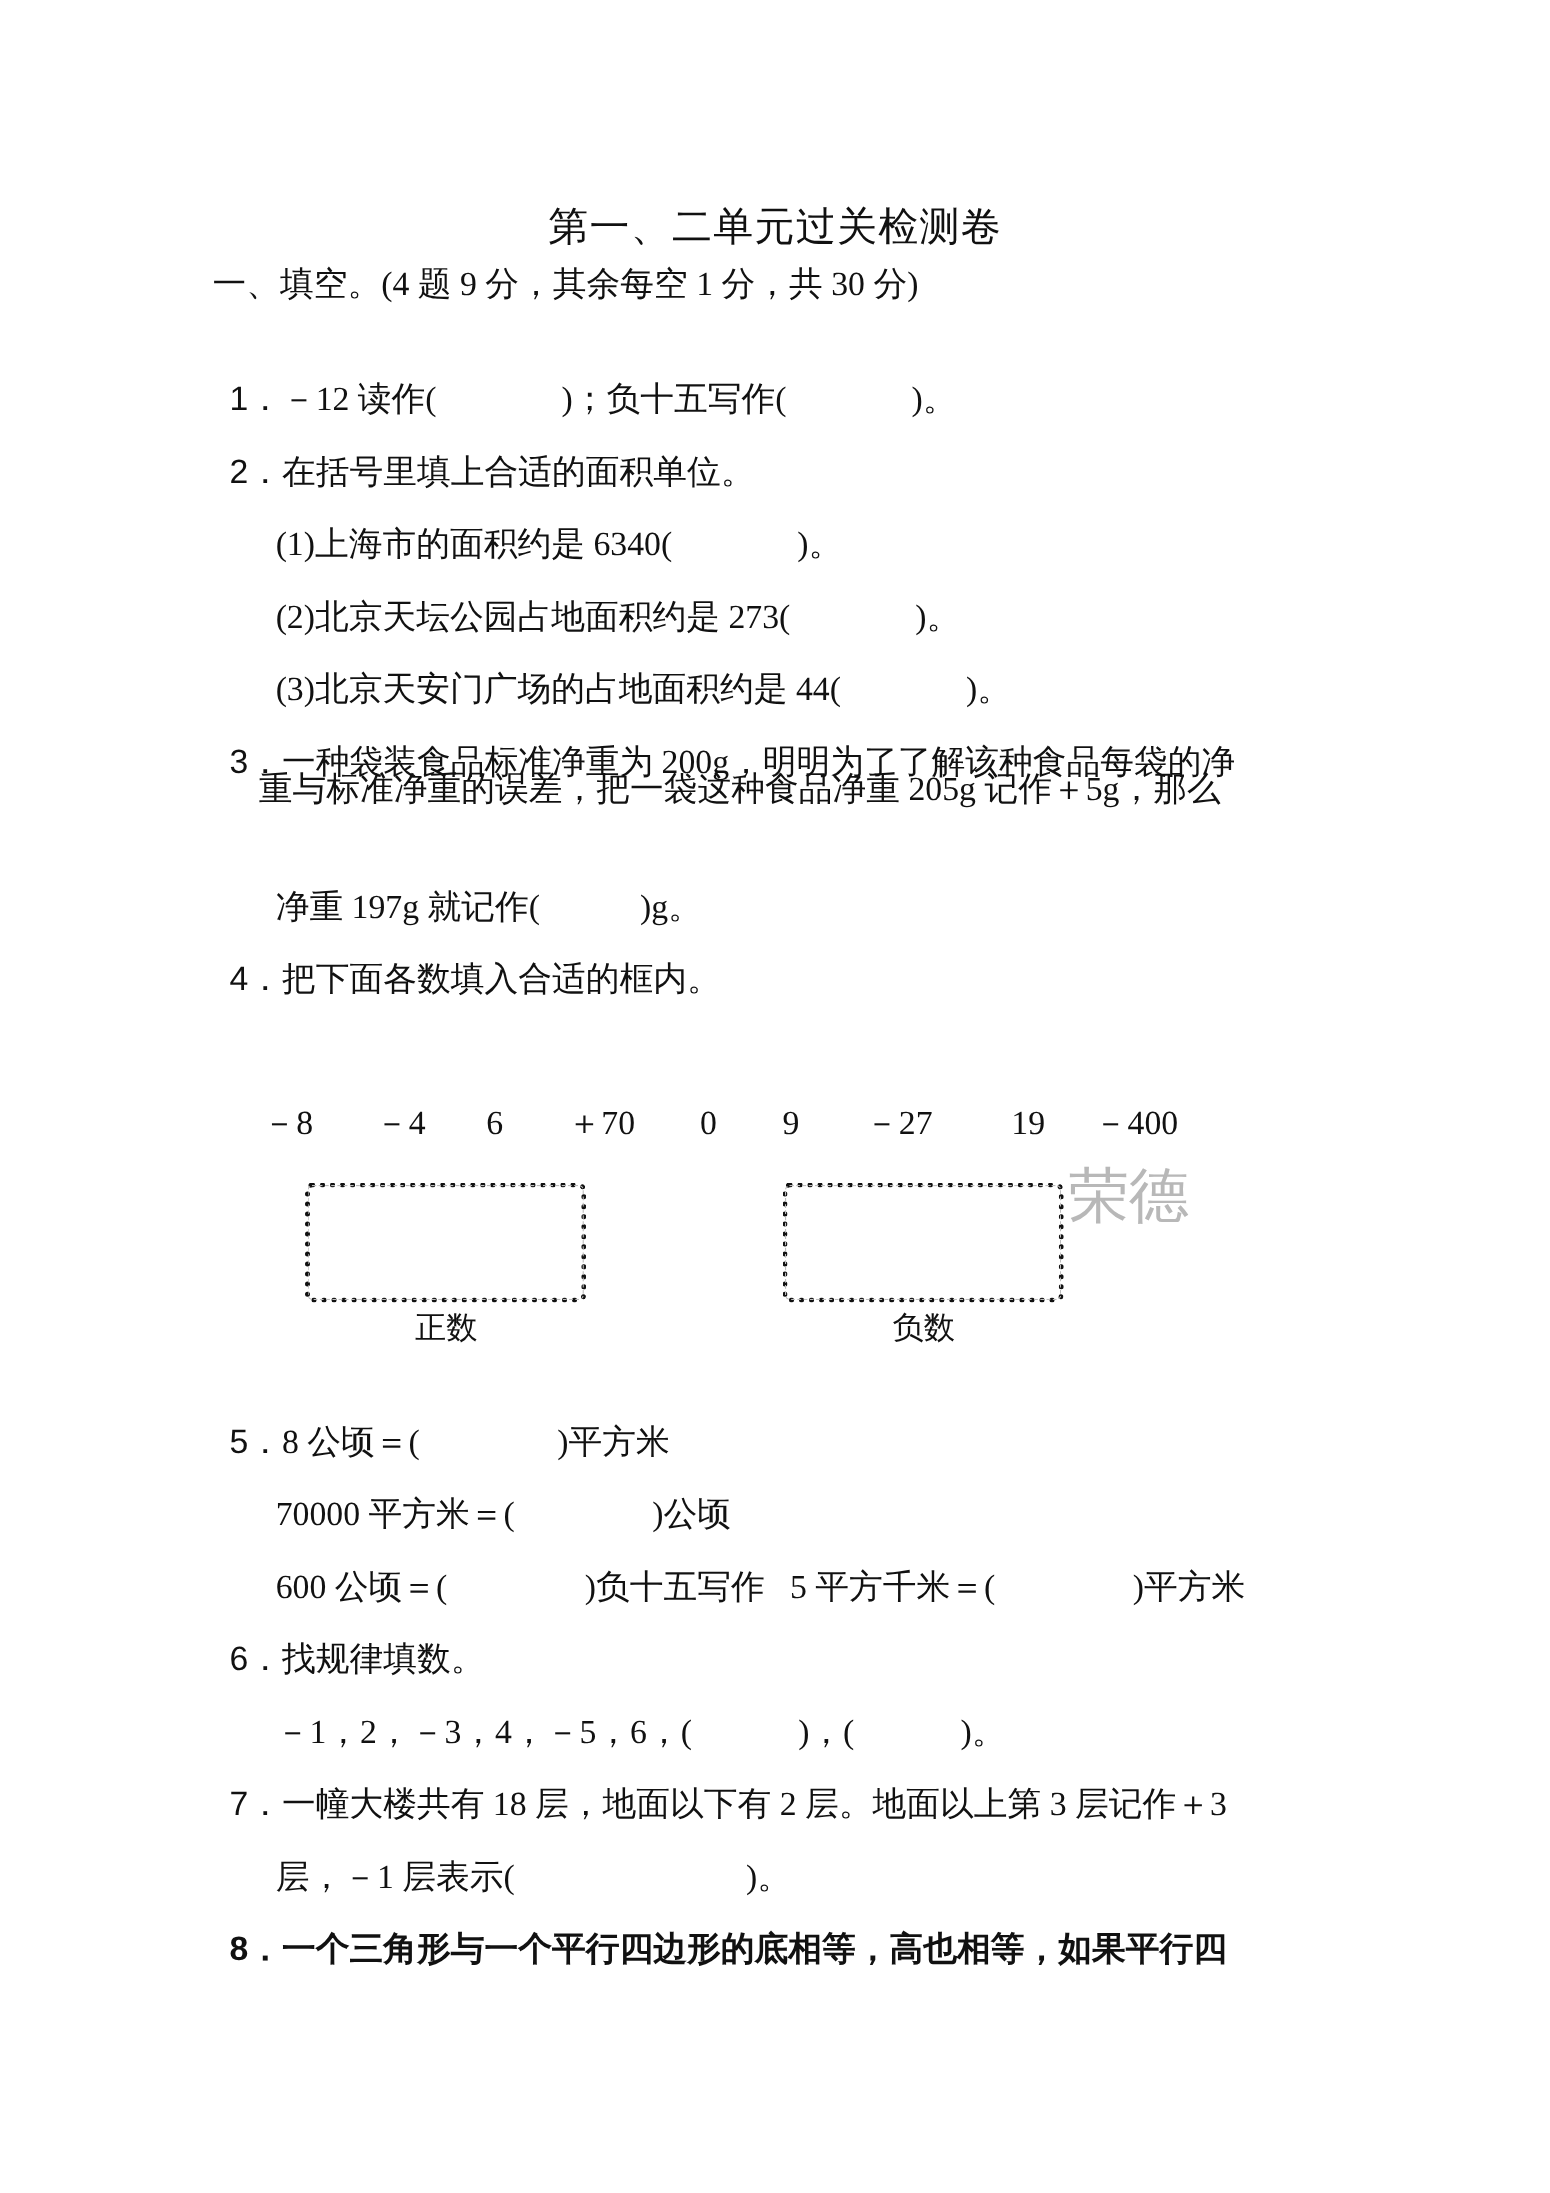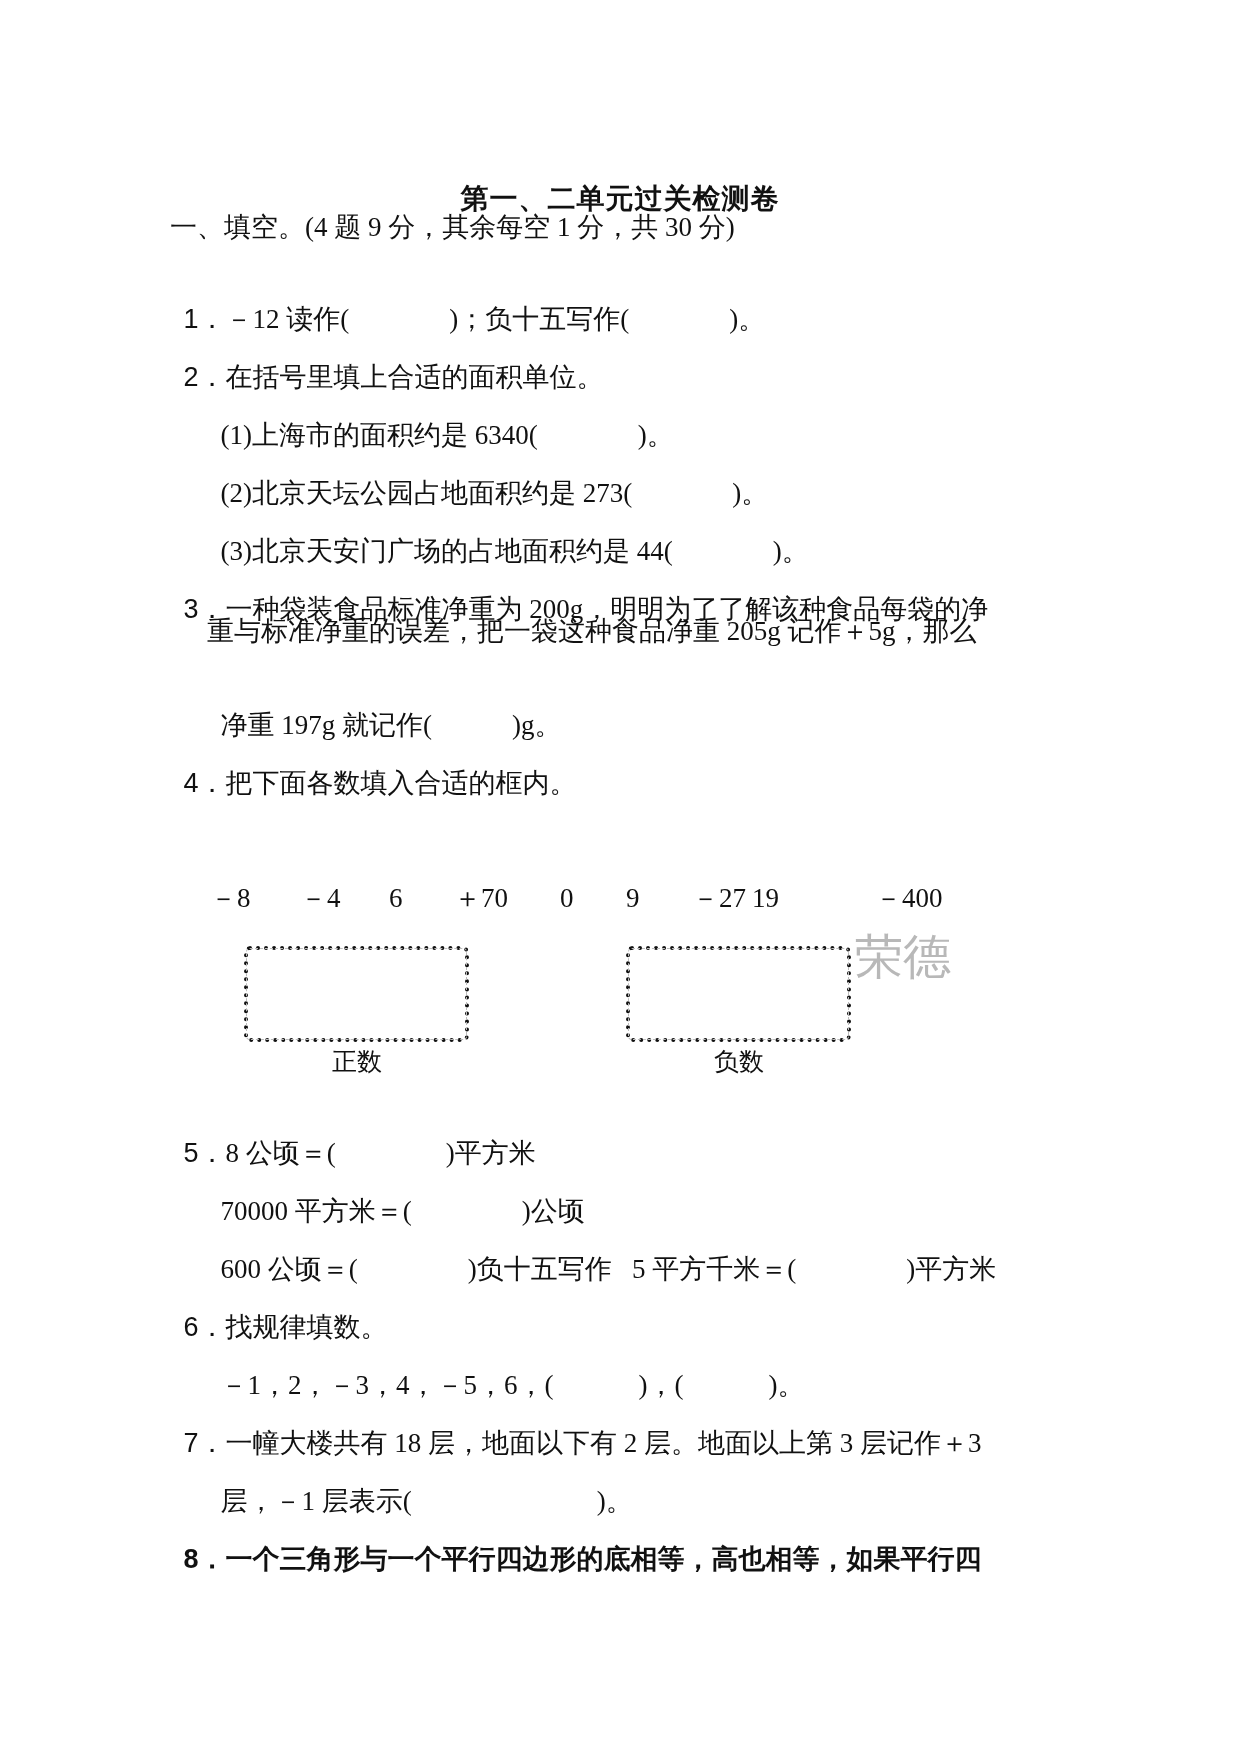--- a/index.html
+++ b/index.html
@@ -1,20 +1,20 @@
 <!DOCTYPE html>
 <html><head>
 <meta charset="utf-8">
 <style>
   html, body { margin: 0; padding: 0; background: #ffffff; }
   body { width: 1240px; height: 1754px; position: relative; overflow: hidden;
          font-family: "Liberation Serif", "DejaVu Serif", serif; color: #111; }
   .title { position: absolute; top: 160px; left: 0; width: 1240px; text-align: center;
-           font-family: "DejaVu Sans", "Liberation Sans", sans-serif; font-weight: bold;
-           font-size: 28px; letter-spacing: 1px; margin-top: 20px; }
+           font-family: "DejaVu Sans", "Liberation Sans", sans-serif; font-weight: normal;
+           font-size: 32px; letter-spacing: 1px; }
   .line { position: absolute; font-size: 27px; white-space: pre; line-height: 36px; }
   .num { font-family: "Liberation Sans", "DejaVu Sans", sans-serif; }
   .blank { display: inline-block; }
   .nums { position: absolute; top: 880px; font-size: 27px; line-height: 36px; white-space: pre; }
   .box { position: absolute; width: 250px; height: 100px; border-radius: 6px;
          border: 4px dotted #111; box-sizing: border-box;
          outline: 1px dashed #bbb; outline-offset: -3px; }
   .box-label { position: absolute; font-size: 25px; width: 250px; text-align: center; }
   .watermark { position: absolute; top: 925px; left: 855px; font-size: 48px; color: #b8b8b8;
                font-family: "DejaVu Serif", serif; width: 120px; overflow: hidden; white-space: nowrap; }
@@ -54,21 +54,21 @@
 <div class="line" style="top:729px;left:170px;">
   <span class="num">4．</span><span>把下面各数填入合适的框内。</span>
 </div>
 <div class="nums" style="left:210px;">－8</div>
 <div class="nums" style="left:300px;">－4</div>
 <div class="nums" style="left:389px;">6</div>
 <div class="nums" style="left:454px;">＋70</div>
 <div class="nums" style="left:560px;">0</div>
 <div class="nums" style="left:626px;">9</div>
 <div class="nums" style="left:692px;">－27</div>
-<div class="nums" style="left:752px;">19</div>
+<div class="nums" style="left:809px;">19</div>
 <div class="nums" style="left:875px;">－400</div>
 
 <div class="box" style="top:946px;left:244px;width:225px;height:96px;"></div>
 <div class="box-label" style="top:944px;left:232px;top:1045px;">正数</div>
 
 <div class="box" style="top:946px;left:626px;width:225px;height:96px;"></div>
 <div class="box-label" style="left:614px;top:1045px;">负数</div>
 
 <div class="watermark">荣德</div>
 

